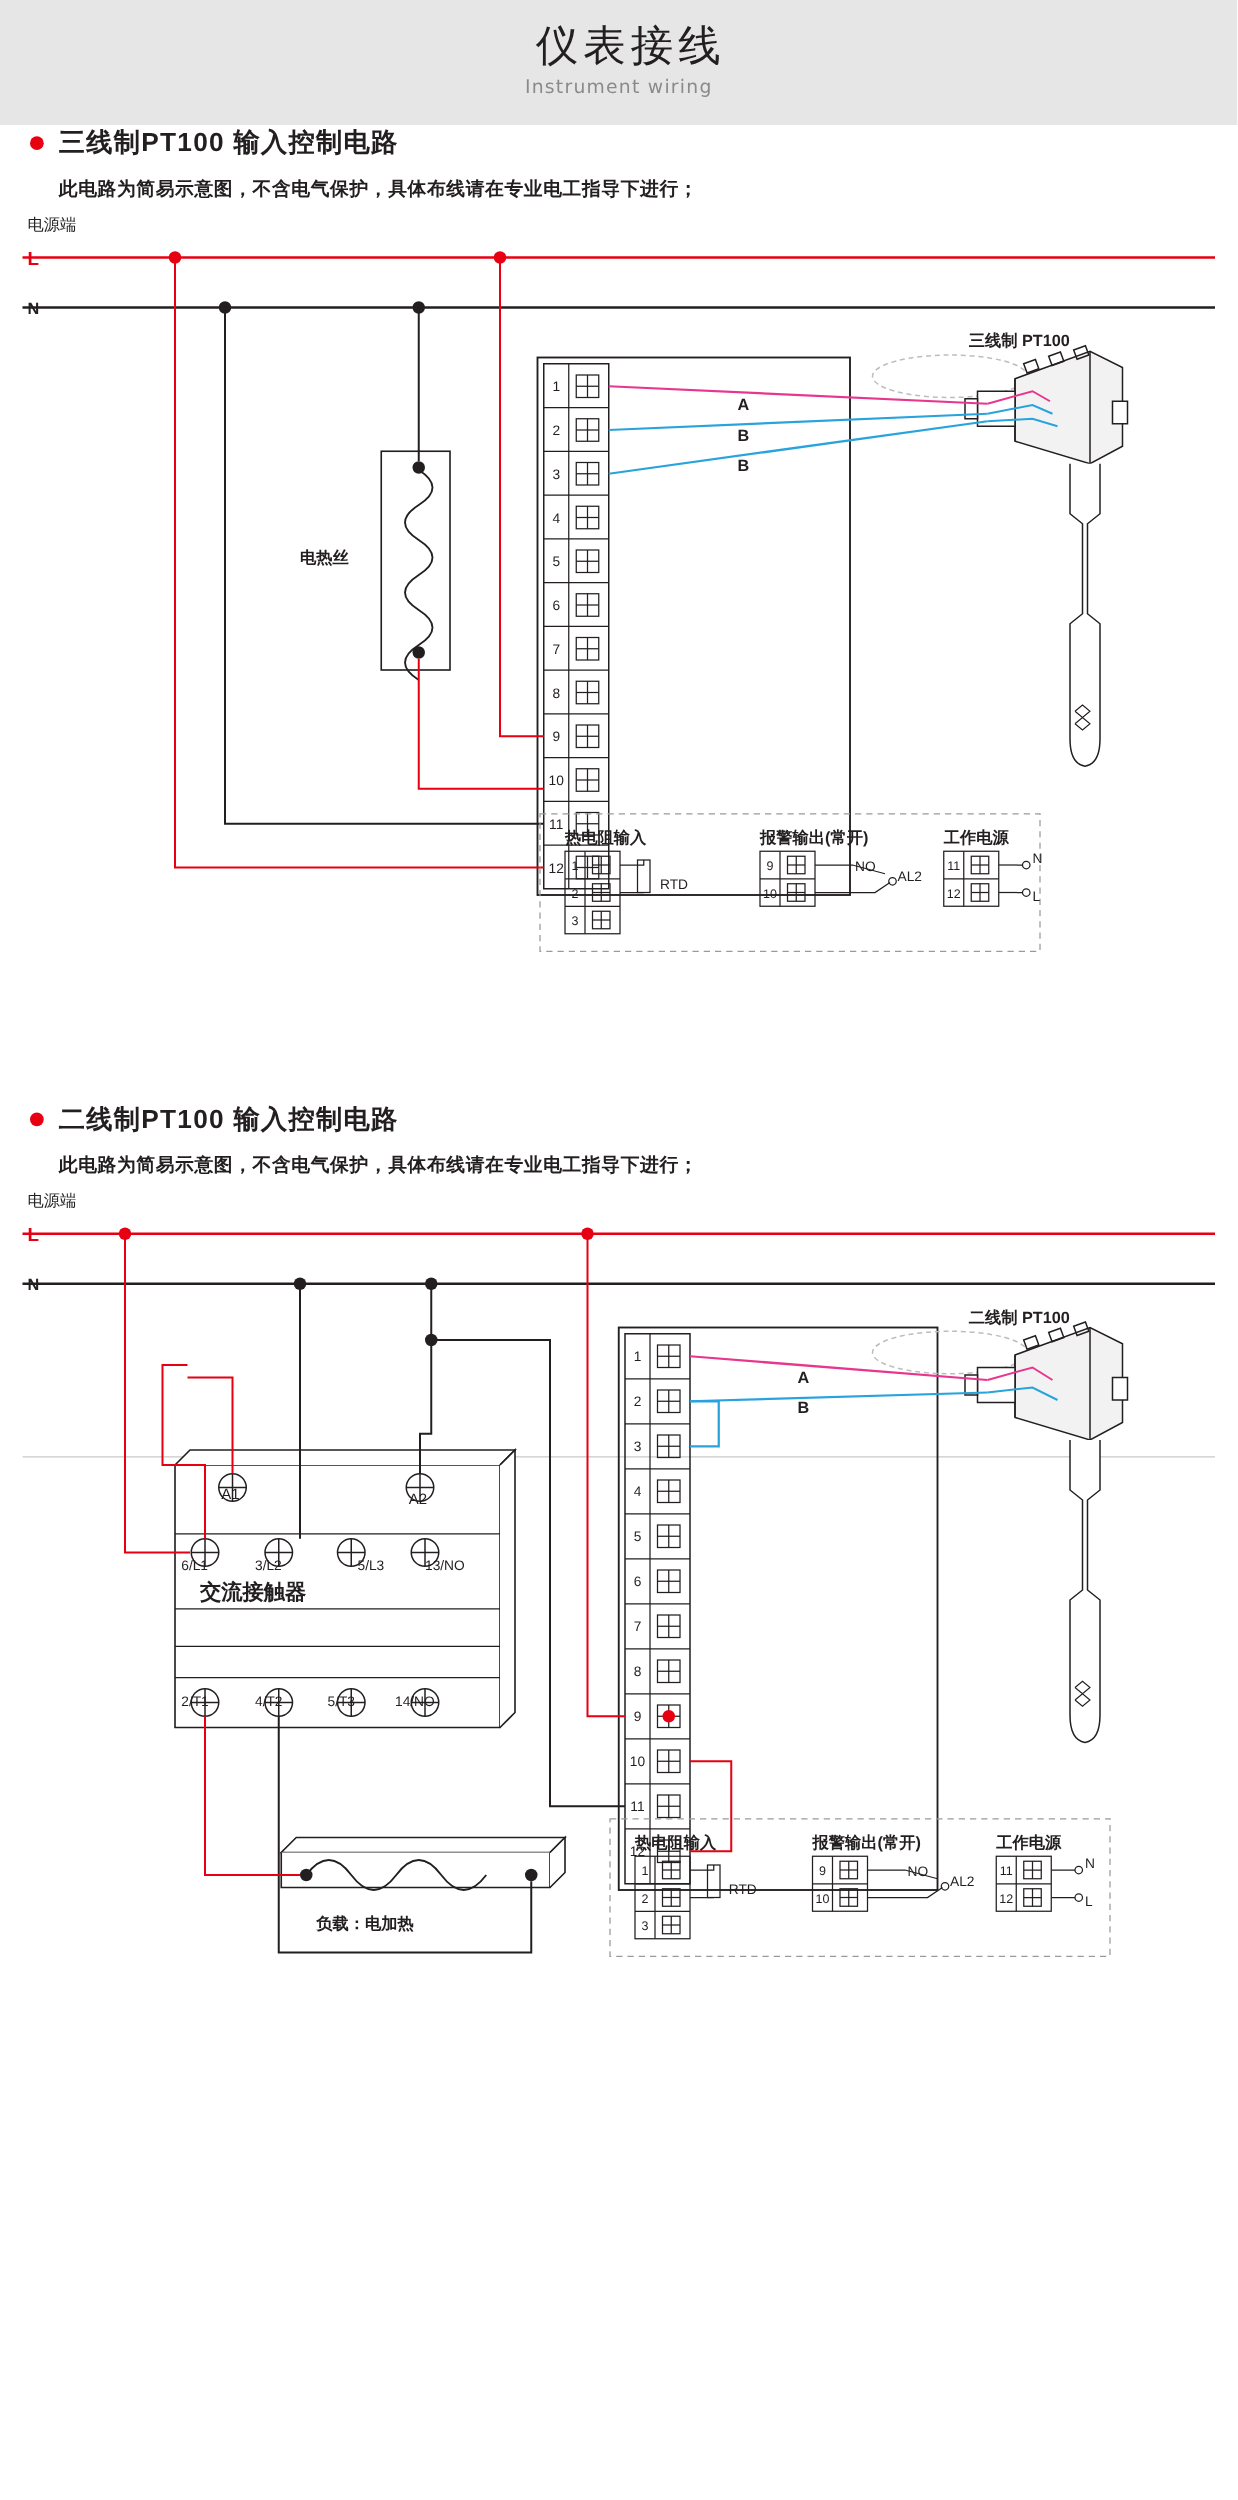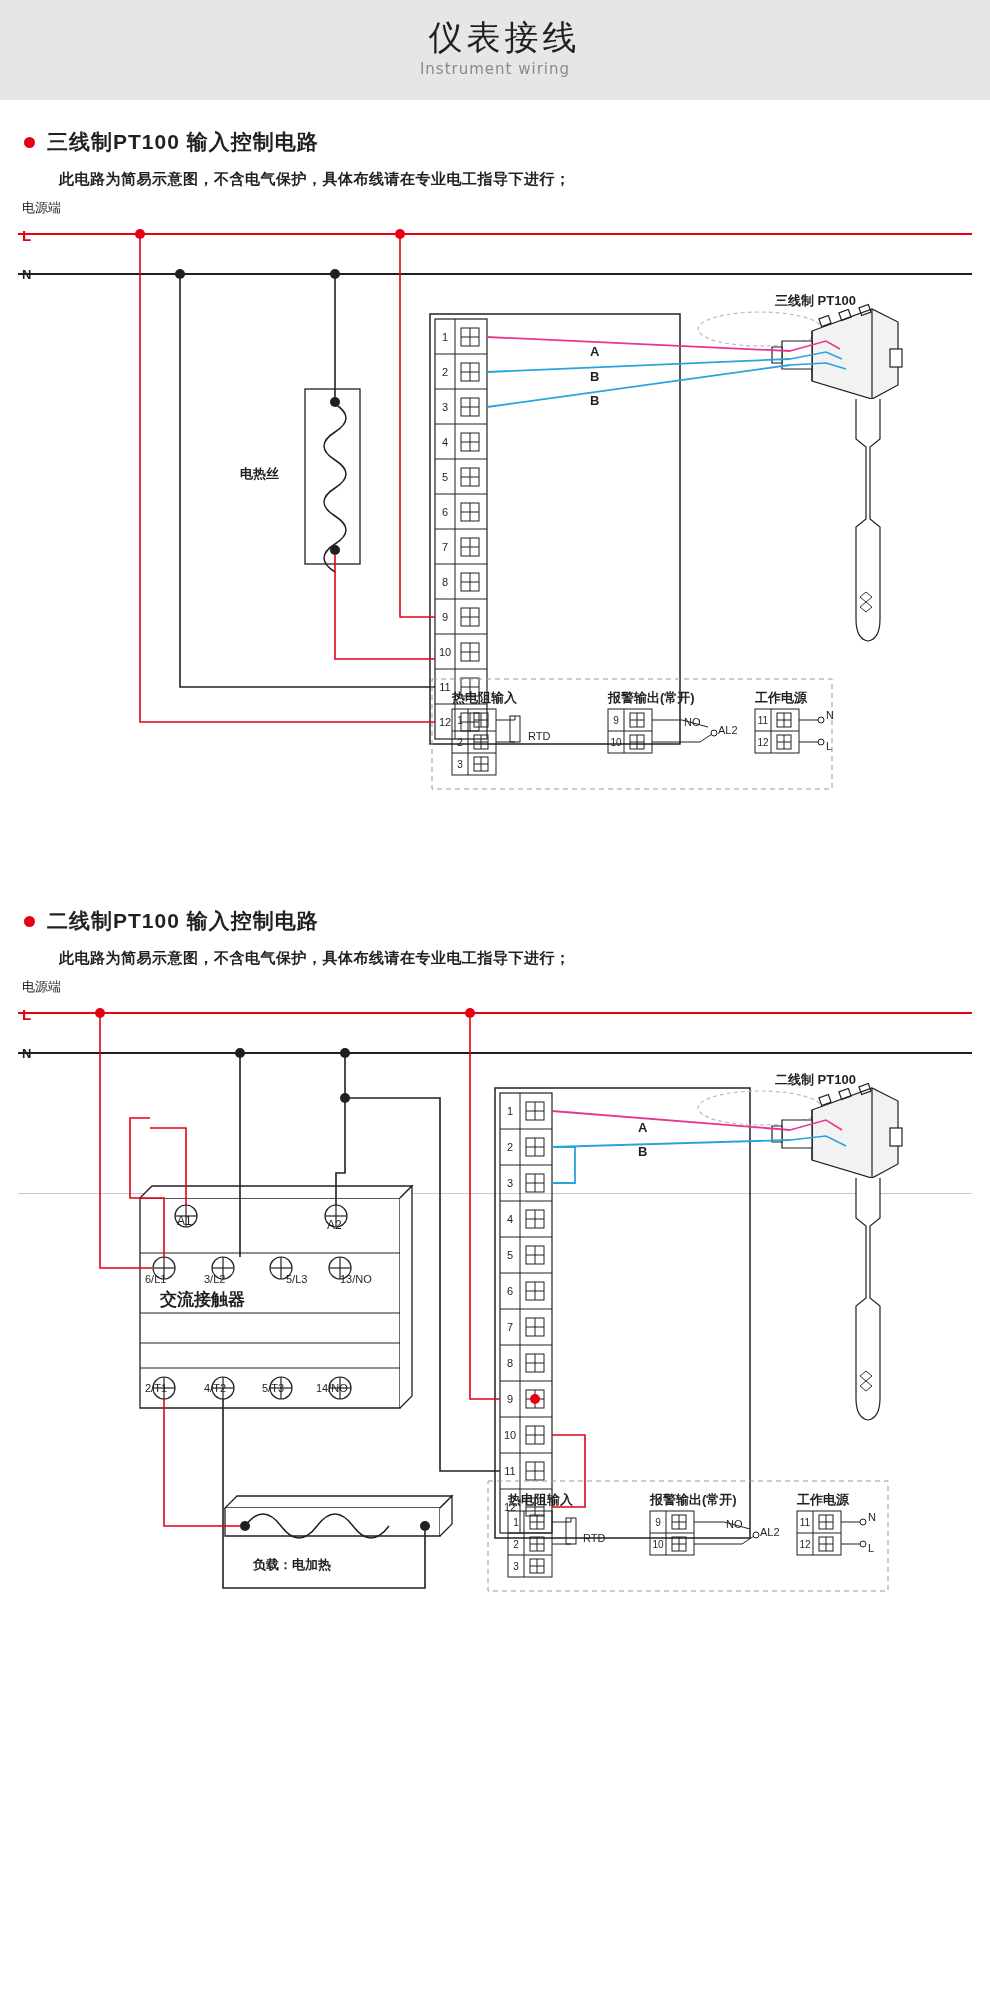--- a/index.html
+++ b/index.html
@@ -32,36 +32,35 @@
     color: #8a8a8a;
     letter-spacing: 1px;
     line-height: 22px;
     font-family: "DejaVu Sans", sans-serif;
   }
   .section { position: relative; }
   .sec-title {
     display: flex;
     align-items: center;
     padding-left: 24px;
-    margin-top: 28px;
   }
   .bullet {
     width: 11px; height: 11px; border-radius: 50%;
     background: #e60012;
     margin-right: 12px;
   }
   .sec-title-text {
     font-size: 21px;
     font-weight: bold;
     letter-spacing: 1px;
   }
   .sec-sub {
     font-size: 15px;
     font-weight: bold;
-    padding-left: 59px;
+    padding-left: 47px;
     margin-top: 14px;
     letter-spacing: 0.5px;
   }
   .divider {
     position: absolute;
     left: 18px;
     width: 954px;
     height: 1px;
     background: #c9c9c9;
   }
@@ -299,21 +298,21 @@
           <text x="763" y="557">12</text>
       </g>
     </svg>
   </div>
 
   <div class="divider" style="top:1065px;"></div>
 </div>
 
 <div class="section">
 
-  <div class="sec-title" style="">
+  <div class="sec-title" style="margin-top:30px;">
     <div class="bullet"></div>
     <div class="sec-title-text">二线制PT100 输入控制电路</div>
   </div>
   <div class="sec-sub">此电路为简易示意图，不含电气保护，具体布线请在专业电工指导下进行；</div>
 
   <div class="diagram" style="height:720px;">
 
     <div class="lbl" style="left:22px; top:10px;">电源端</div>
     <div class="lbl red" style="left:22px; top:38px;">L</div>
     <div class="lbl bold" style="left:22px; top:78px;">N</div>

